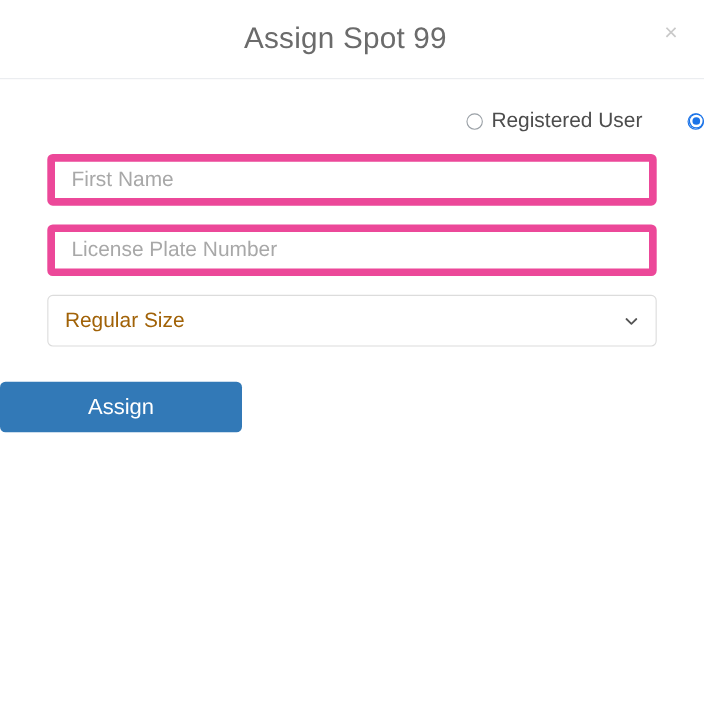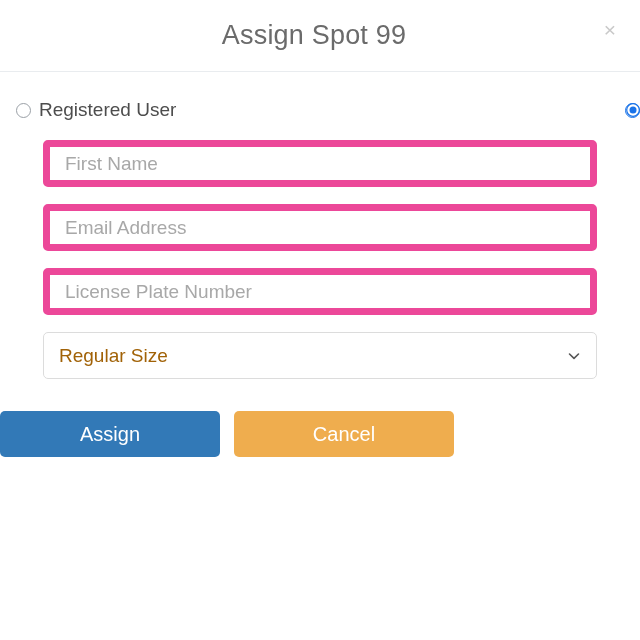--- a/index.html
+++ b/index.html
@@ -60,23 +60,23 @@
     font-family: "Liberation Sans", sans-serif;
   }
 
   
   .modal-body {
     padding: 0;
   }
 
   .radio-row {
     display: flex;
-    justify-content: space-between;
+    justify-content: flex-end;
     align-items: center;
-    gap: 28px;
+    gap: 41px;
     margin-top: 25px;
     height: 26px;
     padding-left: 16px;
   }
   .radio-option {
     display: flex;
     align-items: center;
     gap: 8px;
     cursor: pointer;
   }
@@ -218,40 +218,36 @@
       <label class="radio-option">
         <span class="radio-mark checked"></span>
       </label>
     </div>
 
     <div class="field-wrap">
       <input class="text-input" type="text" placeholder="First Name" style="">
     </div>
 
 
-    <div class="field-wrap">
-      <input class="text-input" type="text" placeholder="Email Address" style="">
-    </div>
 
     <div class="field-wrap">
       <input class="text-input" type="text" placeholder="License Plate Number" style="">
     </div>
 
     <div class="field-wrap">
       <div class="select-wrap">
         <select class="select-input">
           <option>Regular Size</option>
         </select>
         <span class="chevron">
           <svg width="14" height="14" viewBox="0 0 14 14" aria-hidden="true">
             <path d="M2.5 5 L7 9.4 L11.5 5" fill="none" stroke="#555555" stroke-width="1.6" stroke-linecap="round" stroke-linejoin="round"></path>
           </svg>
         </span>
       </div>
     </div>
 
     <div class="btn-row">
       <button class="btn btn-assign">Assign</button>
-      <button class="btn btn-cancel">Cancel</button>
     </div>
 
   </div>
 </div>
 
 </body></html>

